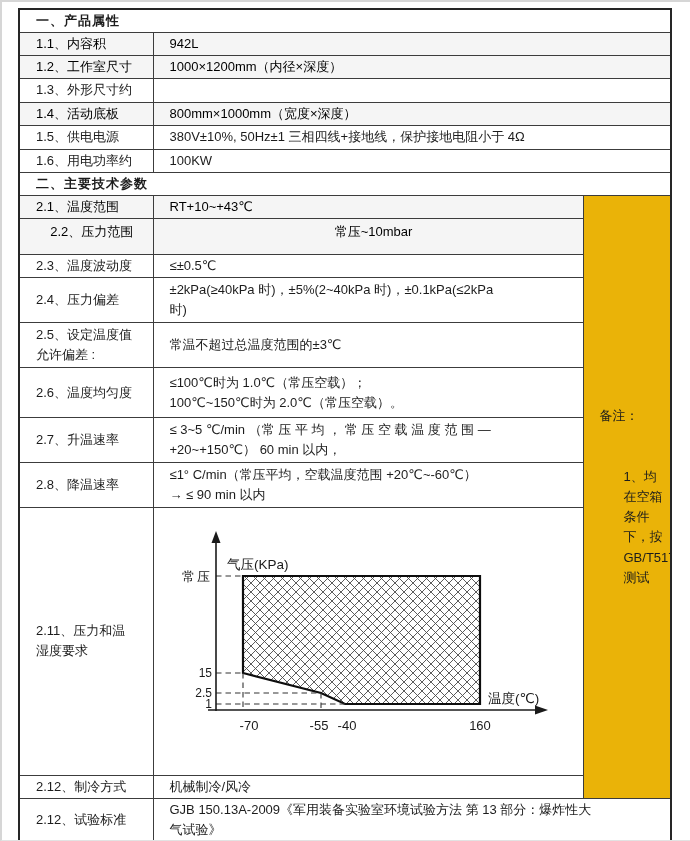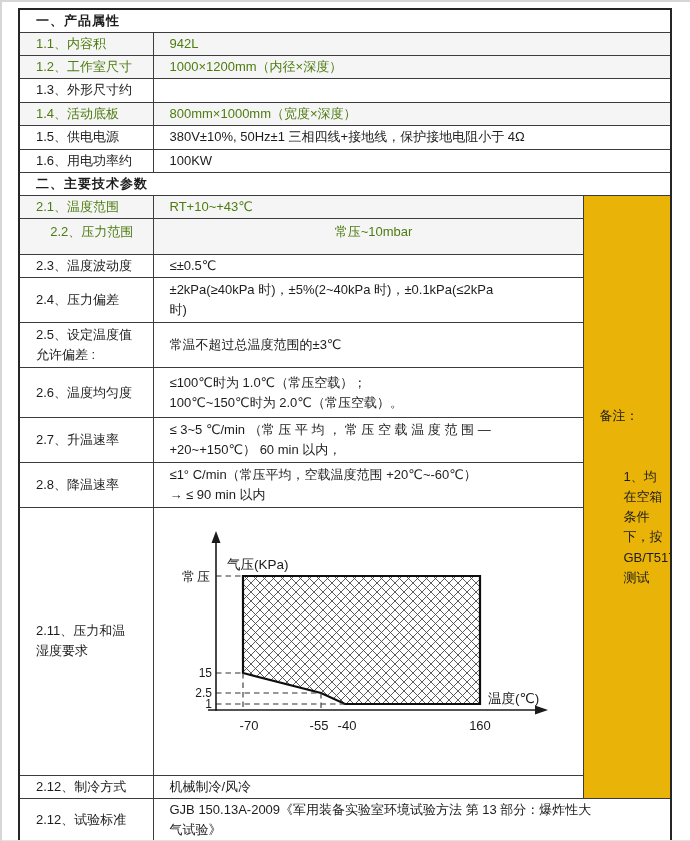--- a/index.html
+++ b/index.html
@@ -33,21 +33,21 @@
   }
   td.sechead{
     font-weight:bold;
     font-size:13.5px;
     padding-left:10px;
     letter-spacing:1px;
   }
   td.lbl{padding-left:9px;}
   td.val{padding-left:9px;}
   tr.muted td.lbl, tr.muted td.val{
-    color:#4d7c0f;
+    color:#000000;
     background:#f5f5f5;
   }
   tr.vtop td{vertical-align:top;padding-top:3px;text-align:center;}
   td.remark-cell{
     vertical-align:middle;
     padding:2px 5px 2px 7px;
     line-height:1.7;
     background:#eab308;
     color:#1c1c1c;
   }

